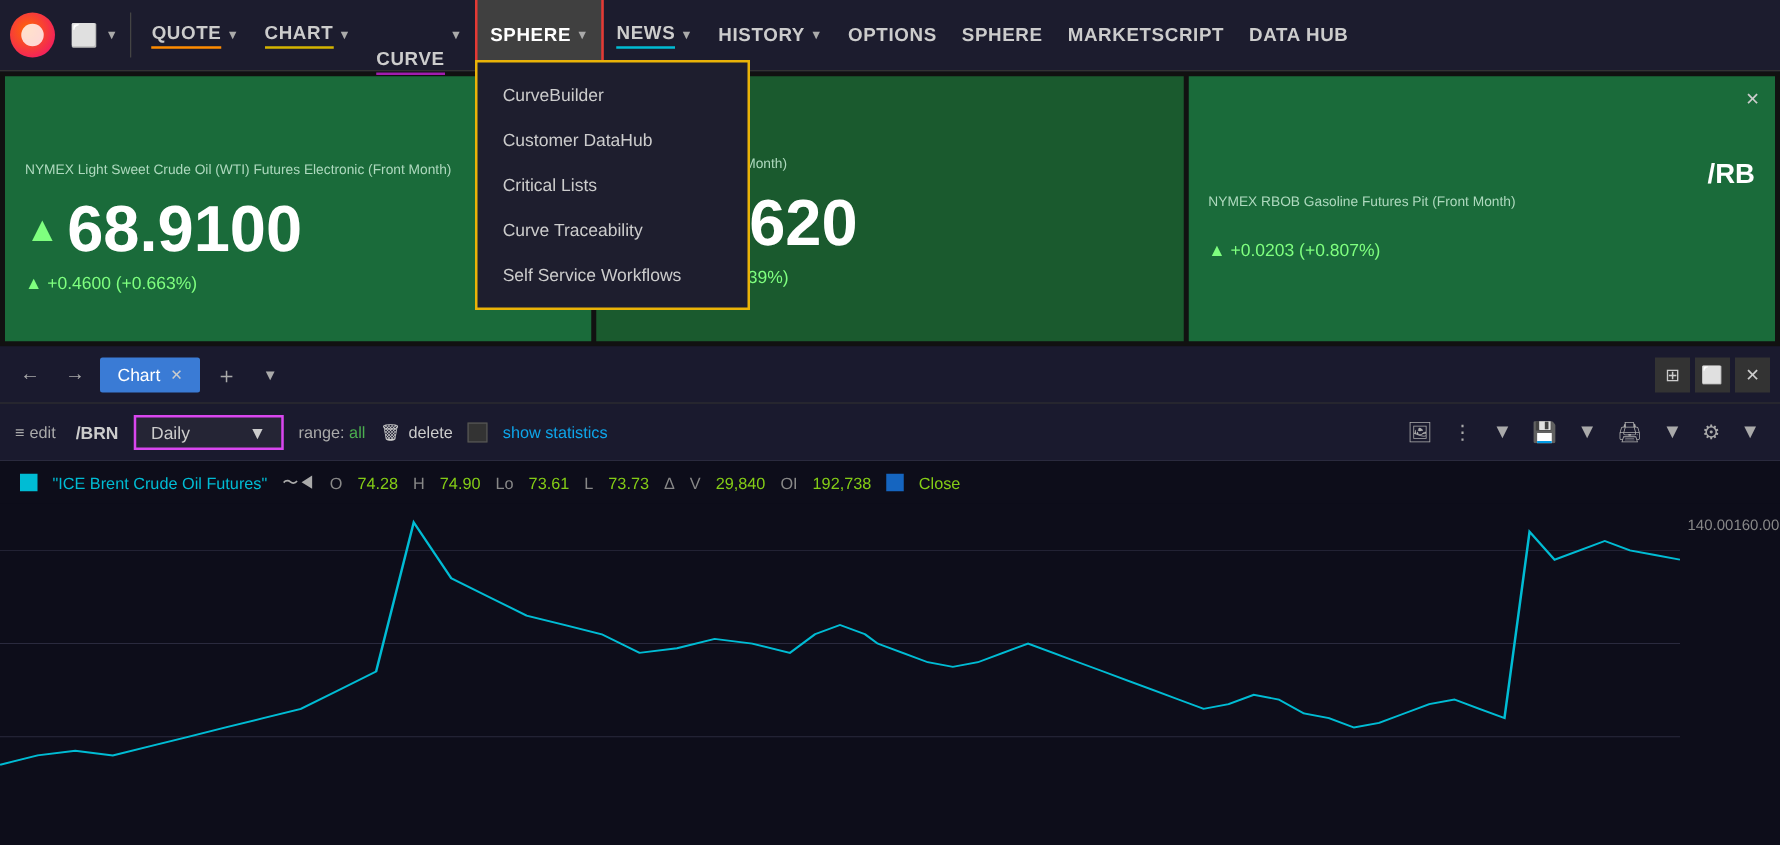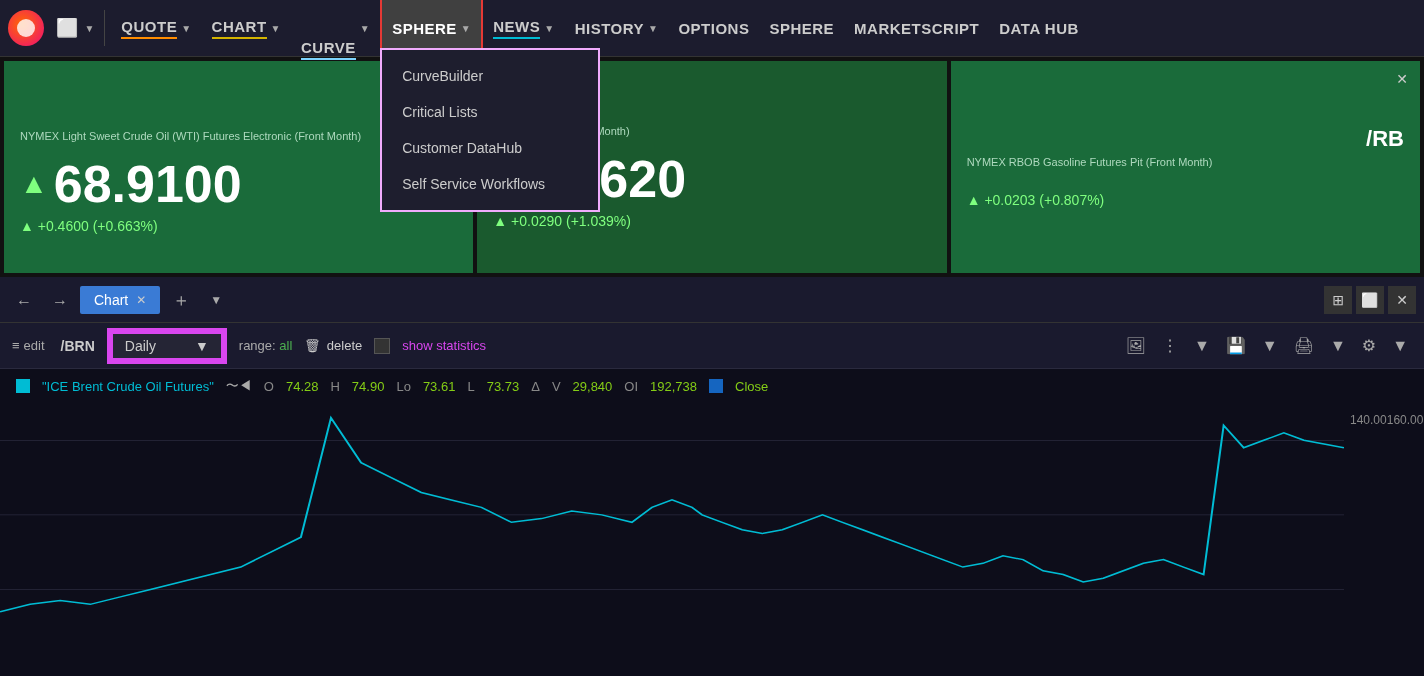--- a/index.html
+++ b/index.html
@@ -70,30 +70,30 @@
       border: 2px solid #e53935;
       background: #404040;
     }
     .nav-item .caret {
       margin-left: 4px;
       font-size: 10px;
       color: #aaa;
     }
     .nav-item .underline-orange { border-bottom: 2px solid #ff8c00; padding-bottom: 2px; }
     .nav-item .underline-yellow { border-bottom: 2px solid #d4b400; padding-bottom: 2px; }
-    .nav-item .underline-purple { border-bottom: 2px solid #7dd3fc; padding-bottom: 2px; margin-top: 43px; }
+    .nav-item .underline-purple { border-bottom: 2px solid #a21caf; padding-bottom: 2px; margin-top: 43px; }
     .nav-item .underline-teal { border-bottom: 2px solid #00bcd4; padding-bottom: 2px; }
 
     
     .sphere-dropdown {
       position: absolute;
       top: 57px;
       left: 0;
       background: #1e1e2e;
-      border: 2px solid #f0abfc;
+      border: 2px solid #eab308;
       min-width: 220px;
       z-index: 200;
       padding: 8px 0;
     }
     .sphere-dropdown-item {
       padding: 10px 20px;
       font-size: 14px;
       color: #ccc;
       cursor: pointer;
       white-space: nowrap;
@@ -250,21 +250,21 @@
       color: #ccc;
       font-size: 14px;
       font-weight: 600;
       margin-left: 4px;
     }
     .toolbar-period {
       display: flex;
       align-items: center;
       gap: 4px;
       background: #252535;
-      border: 6px solid #d946ef;
+      border: 2px solid #d946ef;
       color: #ccc;
       padding: 4px 12px;
       font-size: 14px;
       cursor: pointer;
       min-width: 120px;
     }
     .toolbar-range {
       color: #aaa;
       font-size: 13px;
     }
@@ -277,21 +277,21 @@
       font-size: 13px;
       cursor: pointer;
     }
     .toolbar-checkbox {
       width: 16px;
       height: 16px;
       background: #333;
       border: 1px solid #555;
     }
     .toolbar-show-stats {
-      color: #d946ef;
+      color: #0ea5e9;
       font-size: 13px;
     }
     .toolbar-right {
       margin-left: auto;
       display: flex;
       align-items: center;
       gap: 8px;
     }
     .toolbar-icon-btn {
       background: none;
@@ -390,22 +390,23 @@
     <span class="caret">▼</span>
   </div>
 
   <div class="sphere-nav-wrapper">
     <div class="nav-item active">
       <span>SPHERE</span>
       <span class="caret">▼</span>
     </div>
     <div class="sphere-dropdown">
       <div class="sphere-dropdown-item">CurveBuilder</div>
+      <div class="sphere-dropdown-item">Customer DataHub</div>
       <div class="sphere-dropdown-item">Critical Lists</div>
-      <div class="sphere-dropdown-item">Customer DataHub</div>
+      <div class="sphere-dropdown-item">Curve Traceability</div>
       <div class="sphere-dropdown-item">Self Service Workflows</div>
     </div>
   </div>
 
   <div class="nav-item">
     <span class="underline-teal">NEWS</span>
     <span class="caret">▼</span>
   </div>
   <div class="nav-item">
     <span>HISTORY</span>

